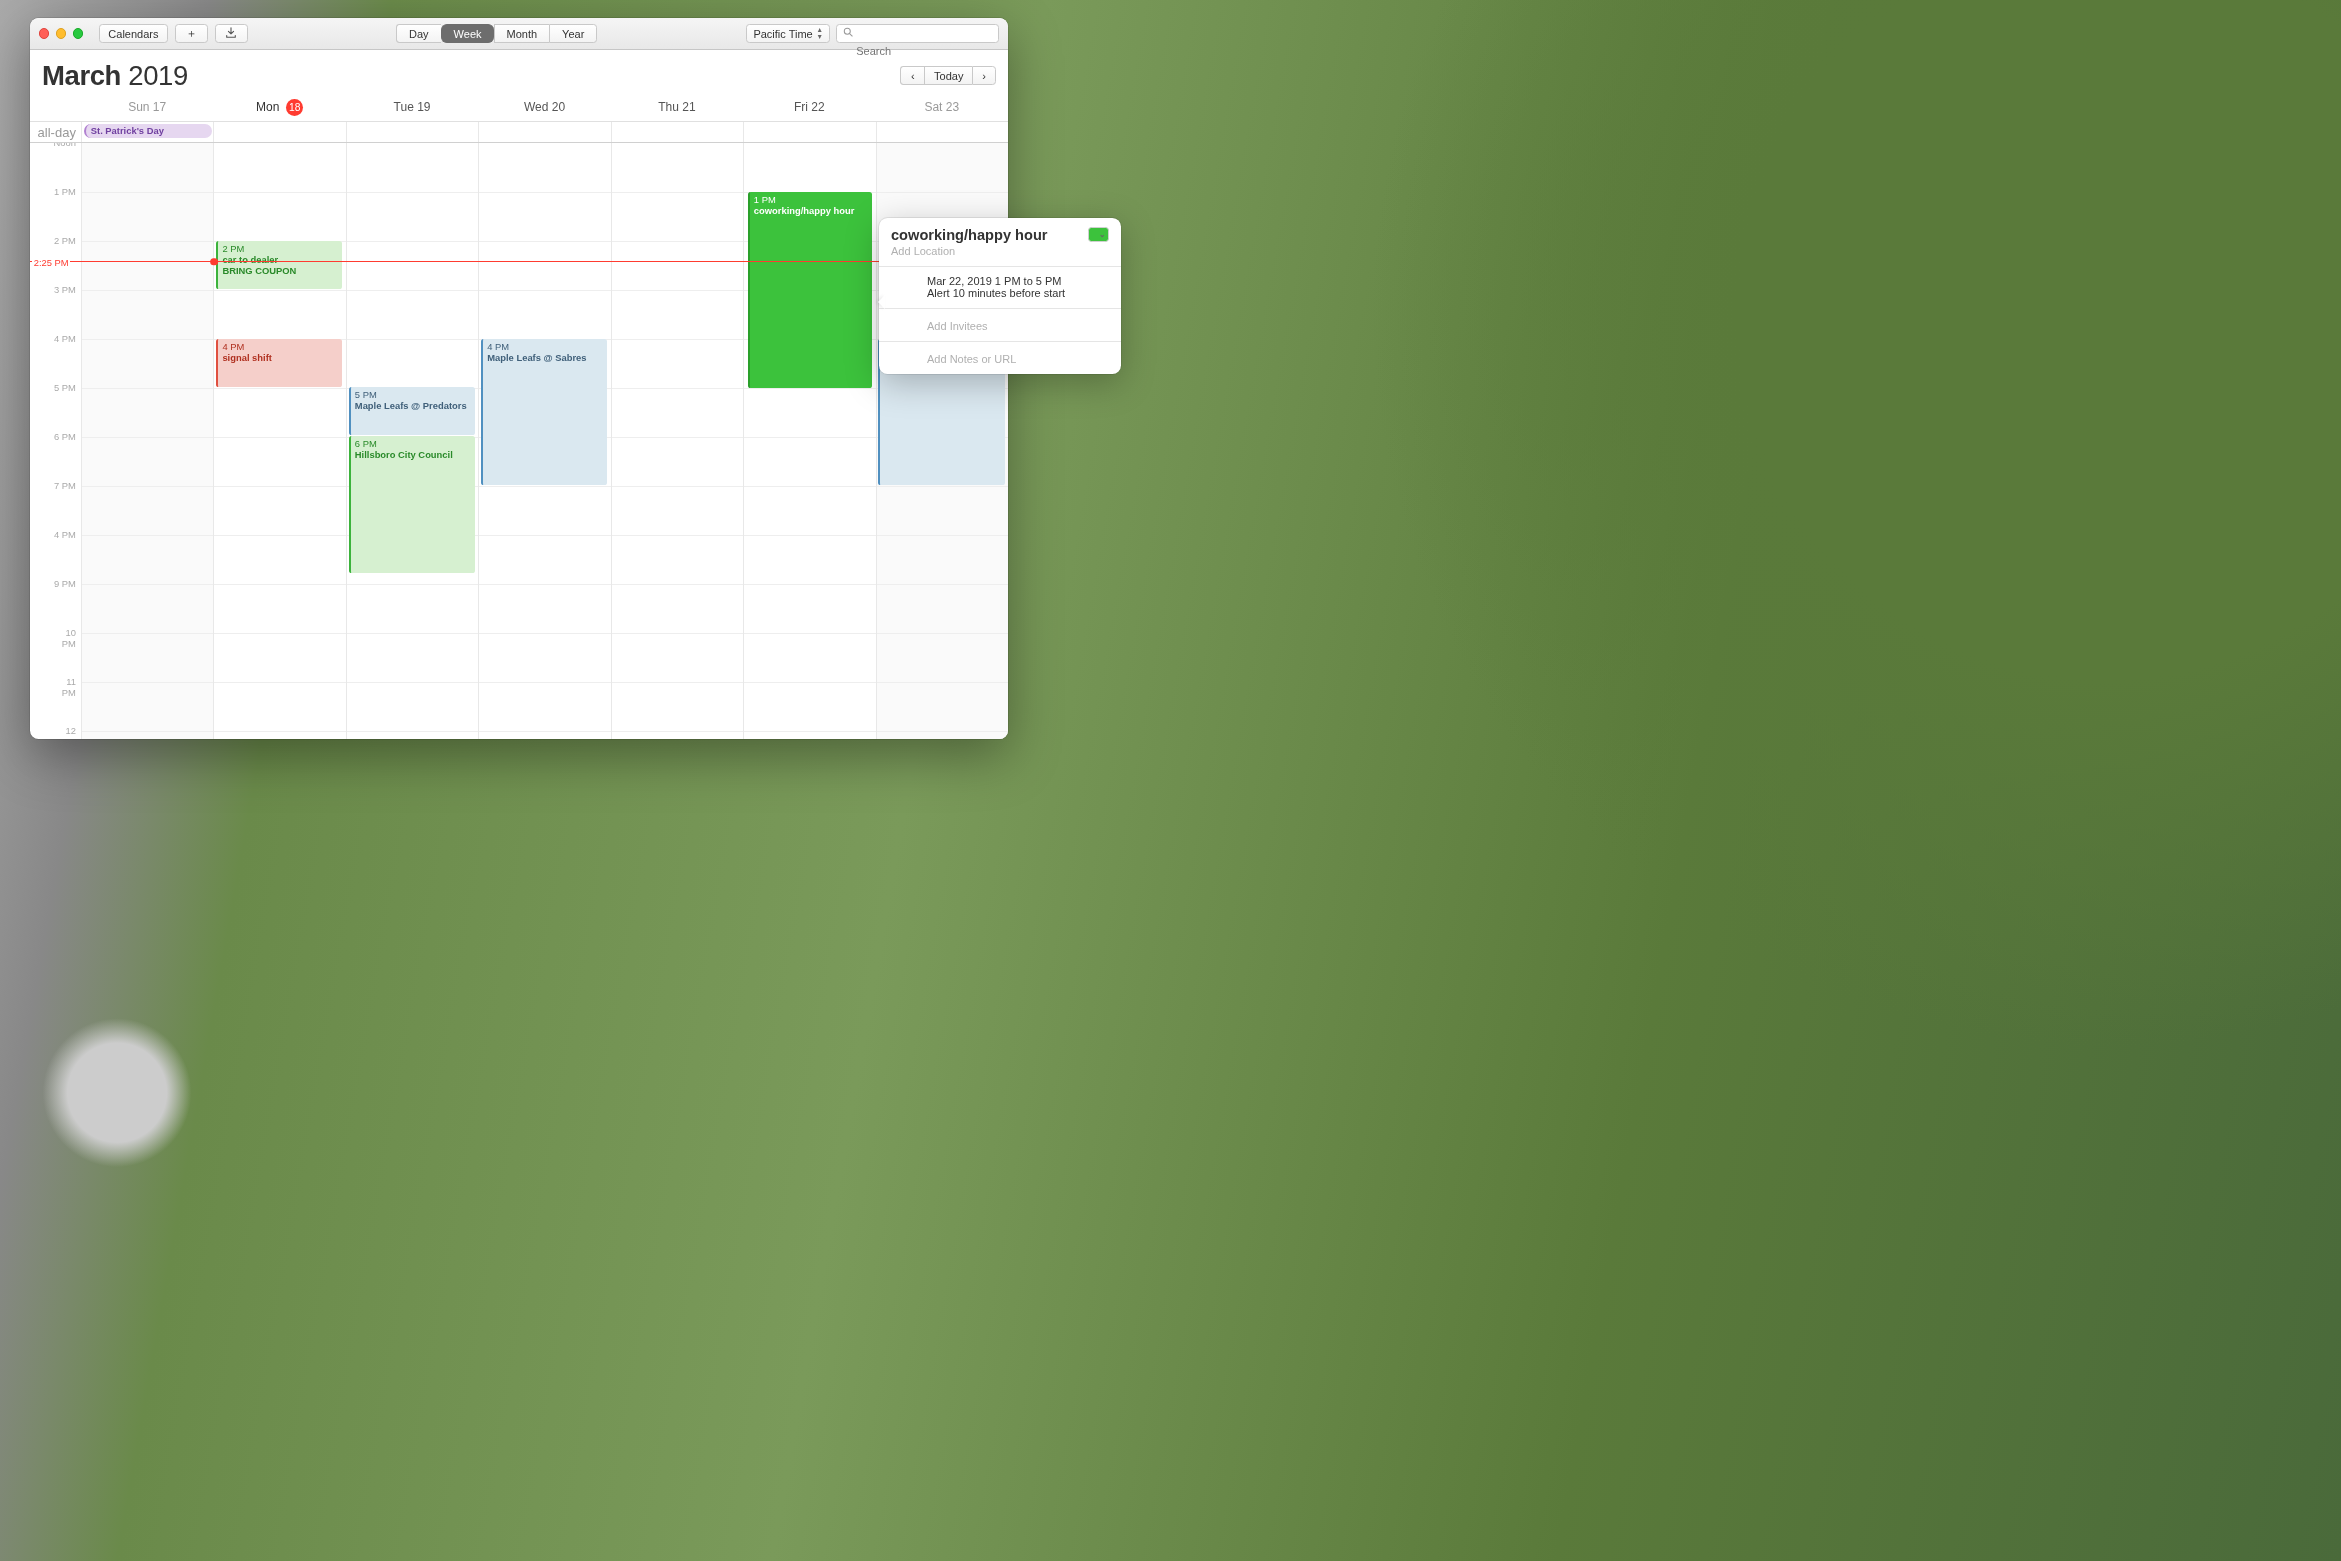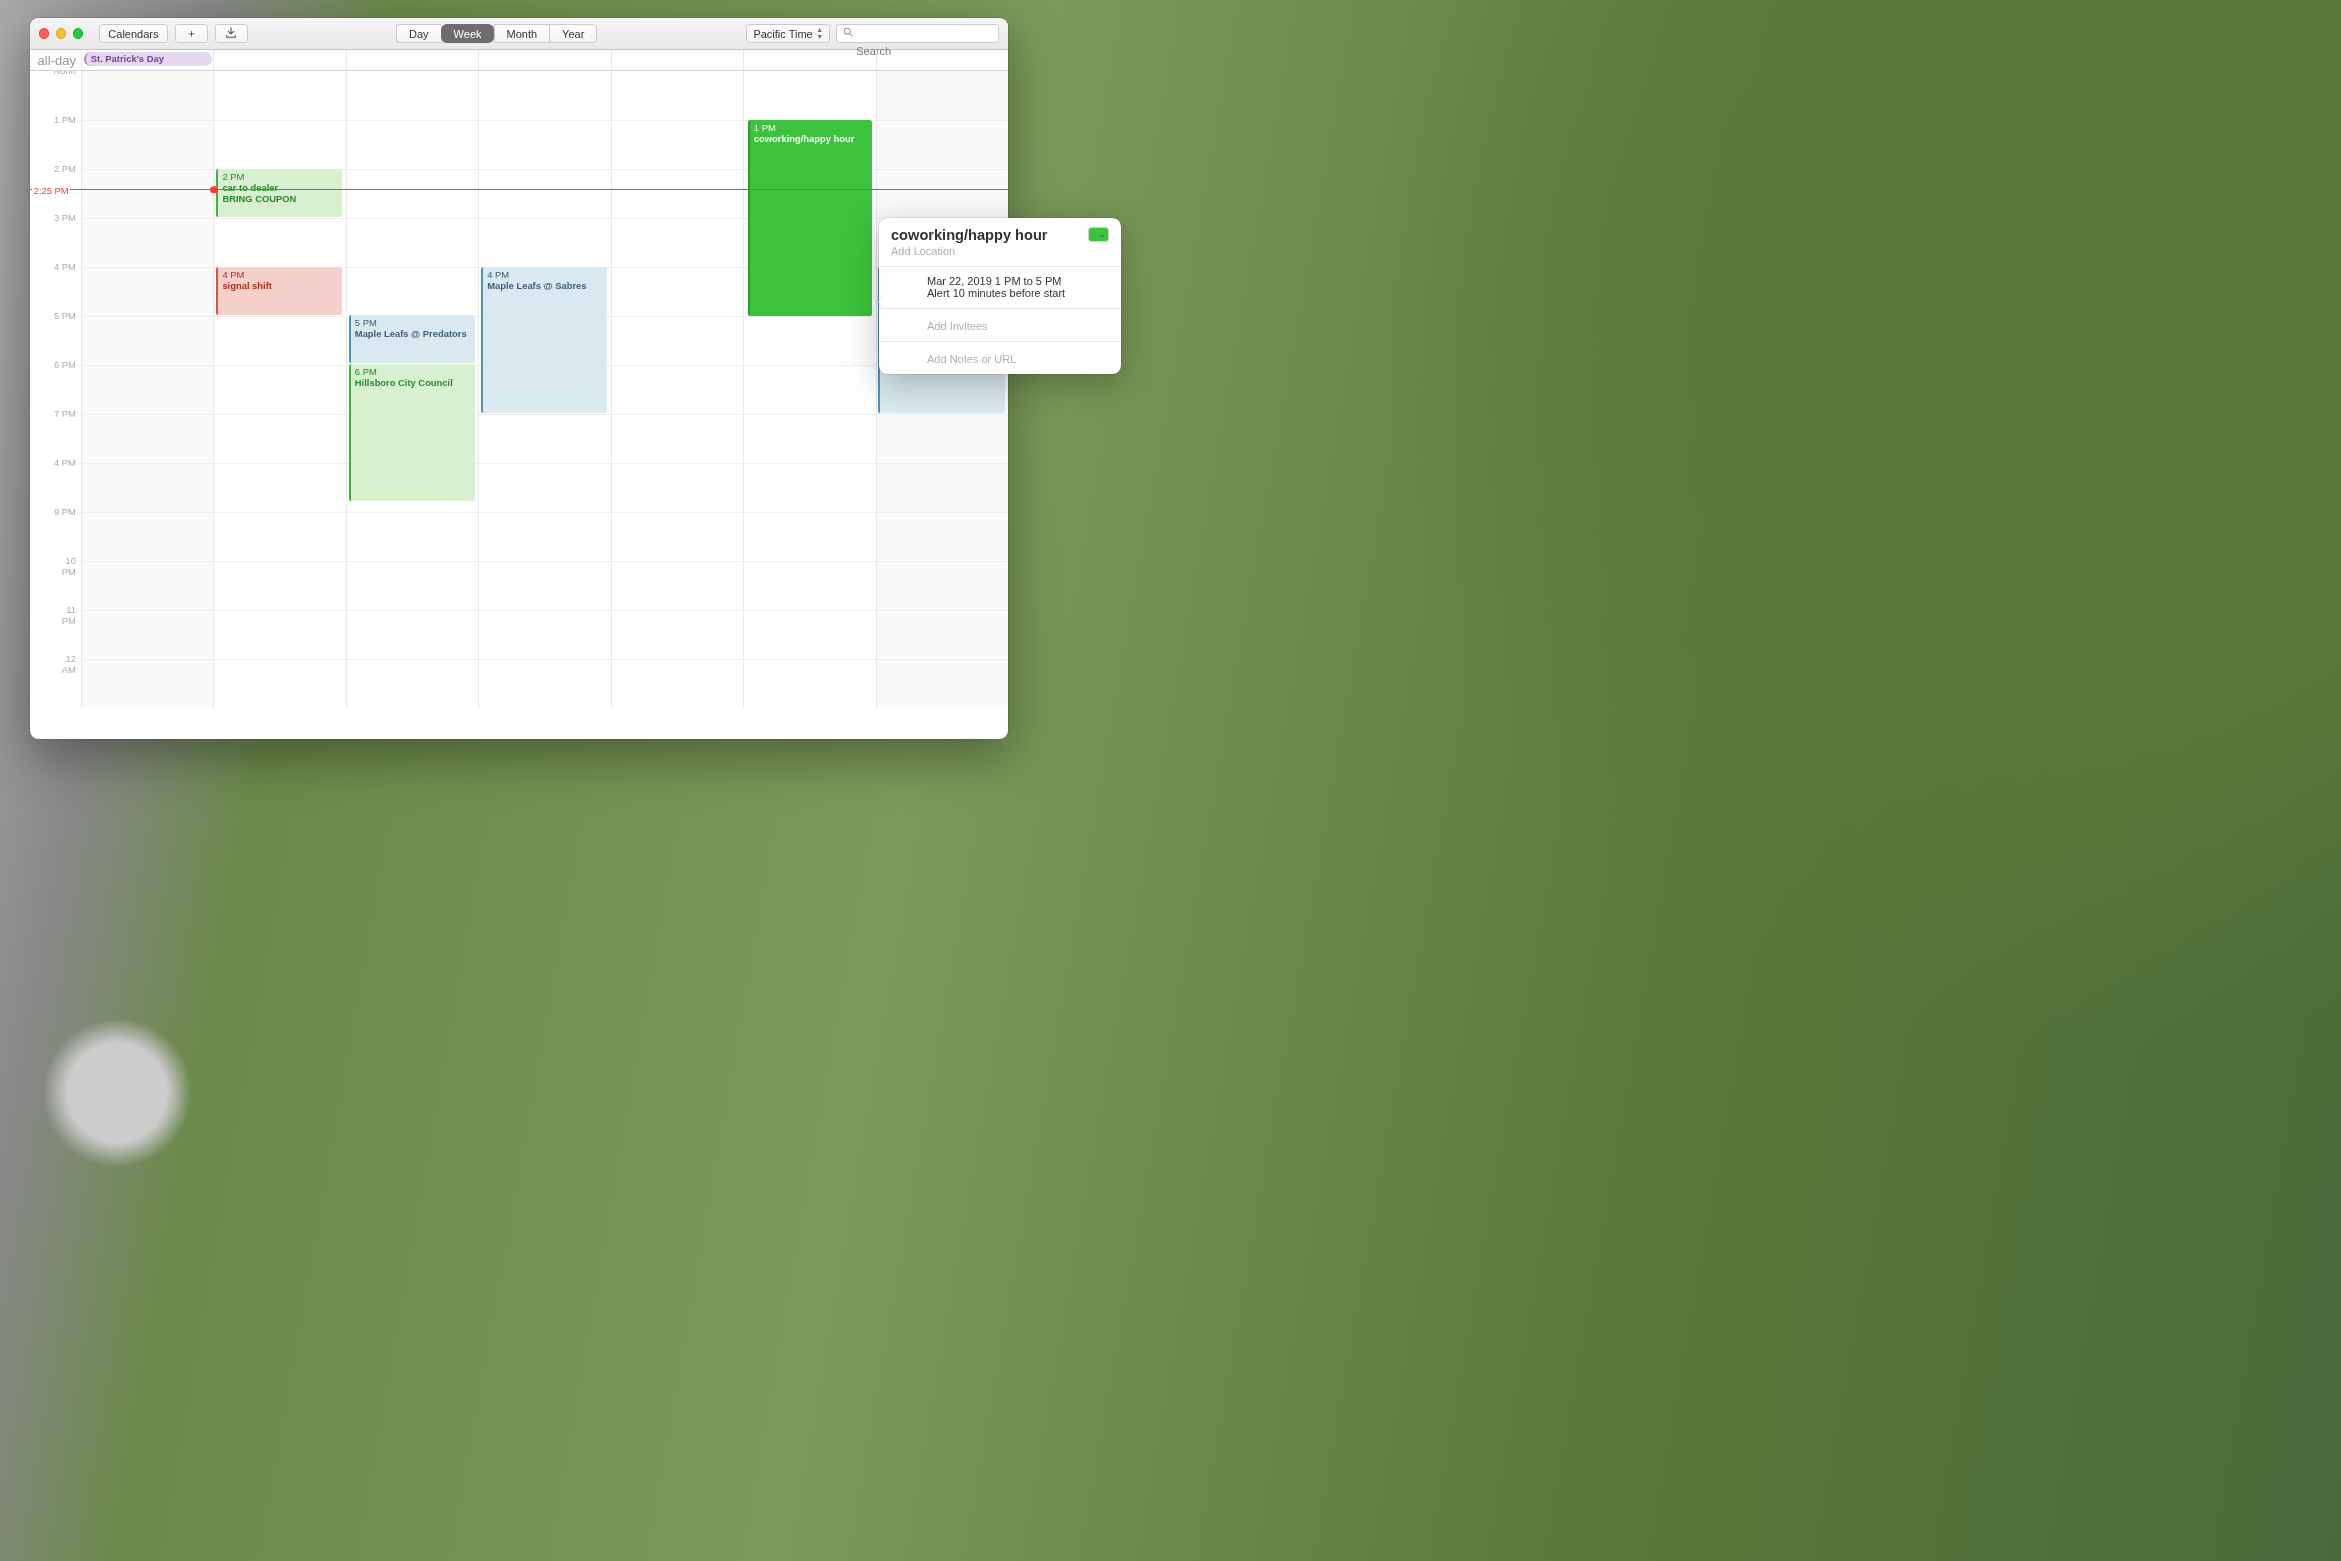--- a/index.html
+++ b/index.html
@@ -255,21 +255,48 @@
       <span class="mag">
         <svg width="10.3" height="10.3" viewBox="0 0 12 12">
             <circle cx="5" cy="5" r="3.5" stroke="#999" stroke-width="1.2" fill="none"></circle>
             <line x1="8" y1="8" x2="11" y2="11" stroke="#999" stroke-width="1.2"></line>
           </svg>
       </span>
       <input type="text" placeholder="Search" style="">
     </div>
   </div>
 
-
+  <div class="cal-header">
+    <div class="month">
+      <strong>March</strong> <span>2019</span>
+    </div>
+    <div class="nav">
+      <button class="tb-btn narrow">
+          <span>‹</span>
+        </button>
+      <button class="tb-btn">Today</button>
+      <button class="tb-btn narrow">
+          <span>›</span>
+        </button>
+    </div>
+  </div>
+
+  <div class="dayheaders">
+    <div></div>
+    <div class="weekend">Sun 17</div>
+    <div class="today-label">
+      <span>Mon</span>
+      <span class="today-badge">18</span>
+    </div>
+    <div>Tue 19</div>
+    <div>Wed 20</div>
+    <div>Thu 21</div>
+    <div>Fri 22</div>
+    <div class="weekend">Sat 23</div>
+  </div>
 
   <div class="allday-row">
     <div class="label">all-day</div>
     <div class="cell">
       <div class="allday-event">St. Patrick's Day</div>
     </div>
     <div class="cell"></div>
       <div class="cell"></div>
       <div class="cell"></div>
       <div class="cell"></div>

